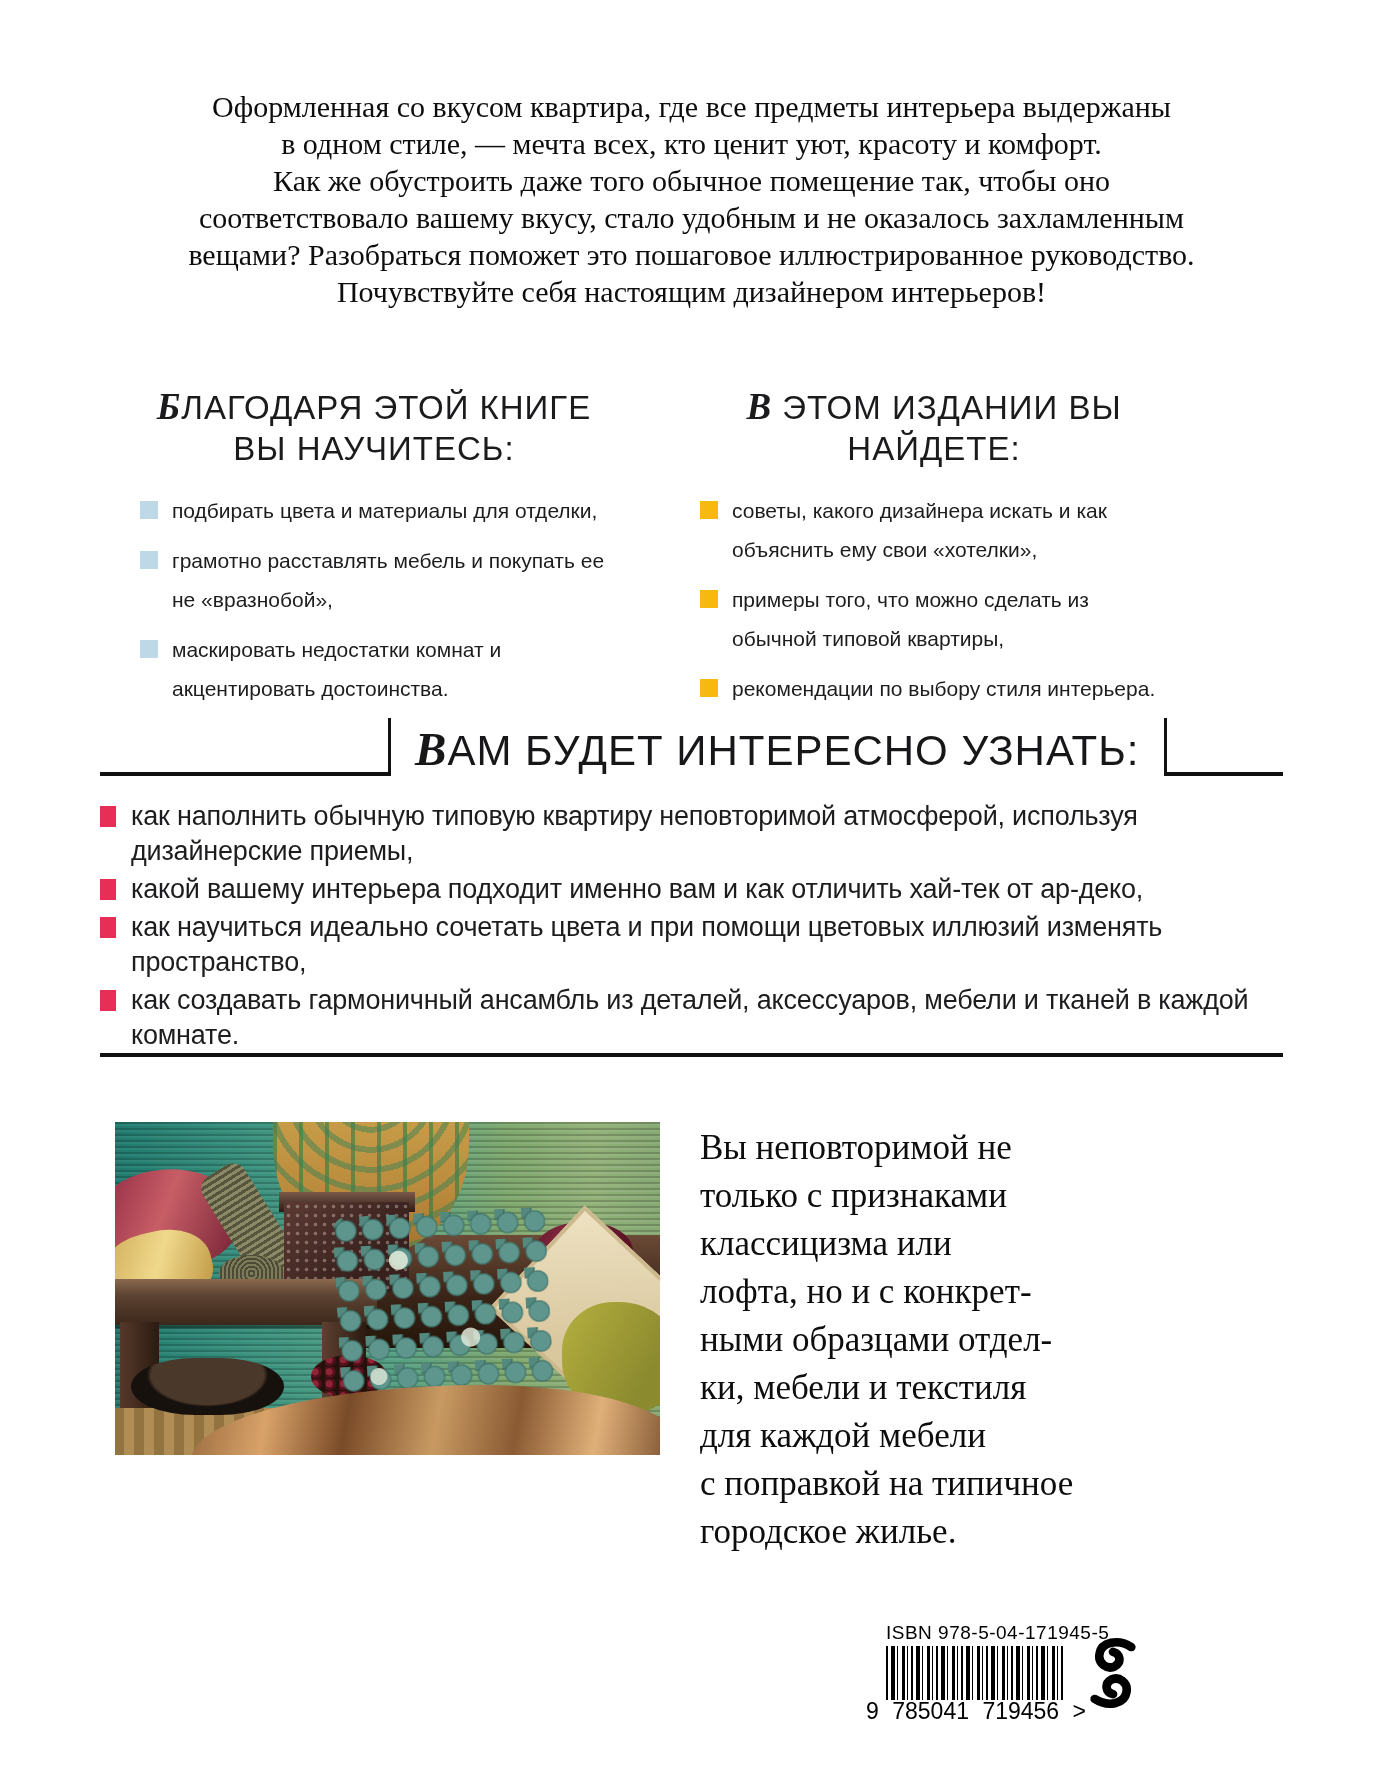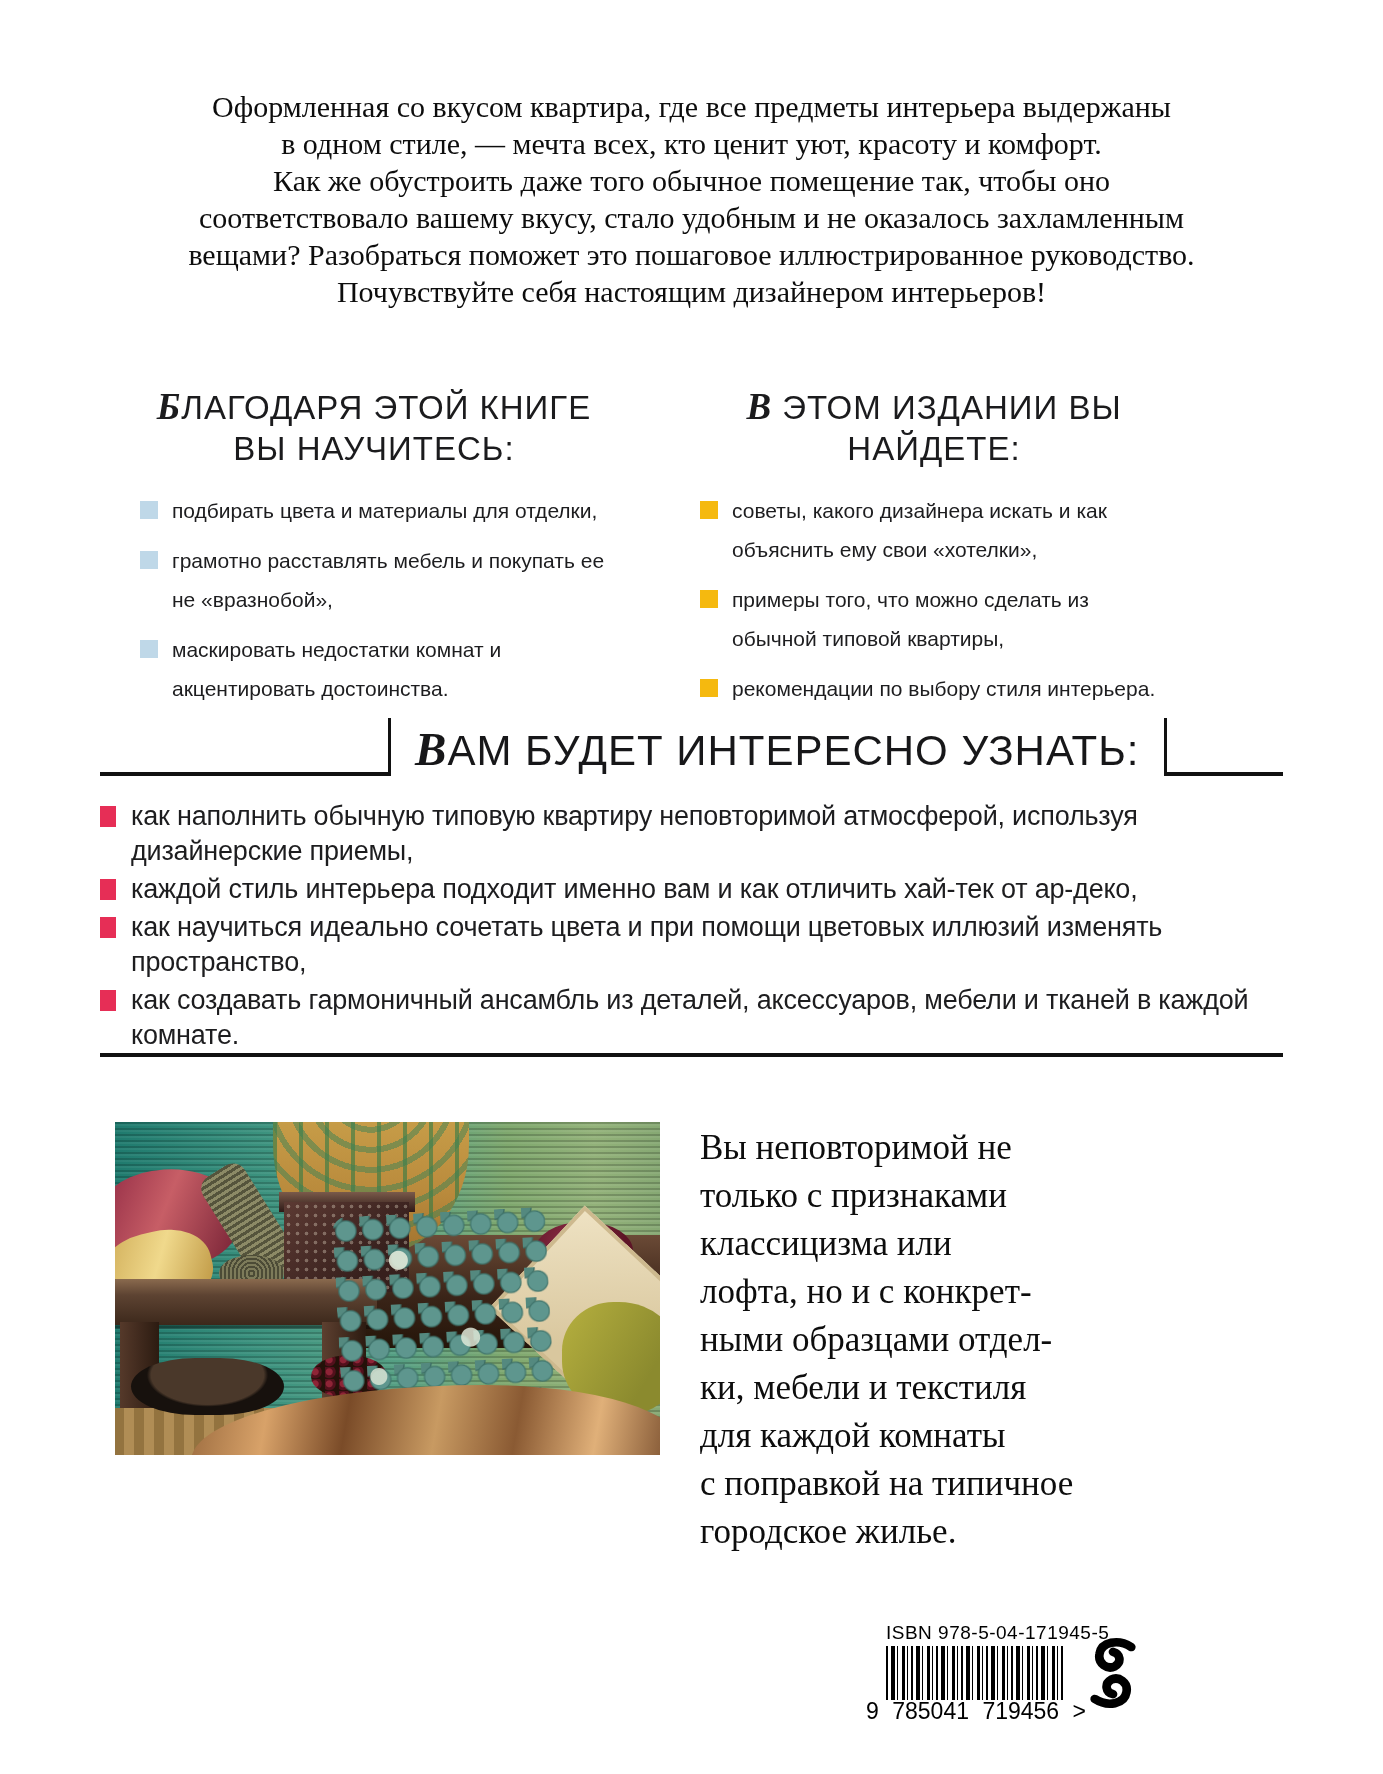--- a/index.html
+++ b/index.html
@@ -182,21 +182,21 @@
     <div class="banner-line banner-line-right"></div>
   </div>
 
   <ul class="blist interest">
     <li>
         <span class="bullet-pink"></span>
         <span>как наполнить обычную типовую квартиру неповторимой атмосферой, используя дизайнерские приемы,</span>
       </li>
     <li>
         <span class="bullet-pink"></span>
-        <span>каждой стиль интерьера подходит именно вам и как отличить хай-тек от ар-деко,</span>
+        <span>какой вашему интерьера подходит именно вам и как отличить хай-тек от ар-деко,</span>
       </li>
     <li>
         <span class="bullet-pink"></span>
         <span>как научиться идеально сочетать цвета и при помощи цветовых иллюзий изменять пространство,</span>
       </li>
     <li>
         <span class="bullet-pink"></span>
         <span>как создавать гармоничный ансамбль из деталей, аксессуаров, мебели и тканей в каждой комнате.</span>
       </li>
   </ul>
@@ -226,21 +226,21 @@
     <div class="fabric"></div>
   </div>
 
   <div class="outro">
     <div>Вы неповторимой не</div>
     <div>только с признаками</div>
     <div>классицизма или</div>
     <div>лофта, но и с конкрет-</div>
     <div>ными образцами отдел-</div>
     <div>ки, мебели и текстиля</div>
-    <div>для каждой комнаты</div>
+    <div>для каждой мебели</div>
     <div>с поправкой на типичное</div>
     <div>городское жилье.</div>
   </div>
 
   <div class="isbn-label">ISBN 978-5-04-171945-5</div>
   <div class="barcode-bars"></div>
   <div class="barcode-digits">
     <span>9</span>
     <span>785041</span>
     <span>719456</span>

